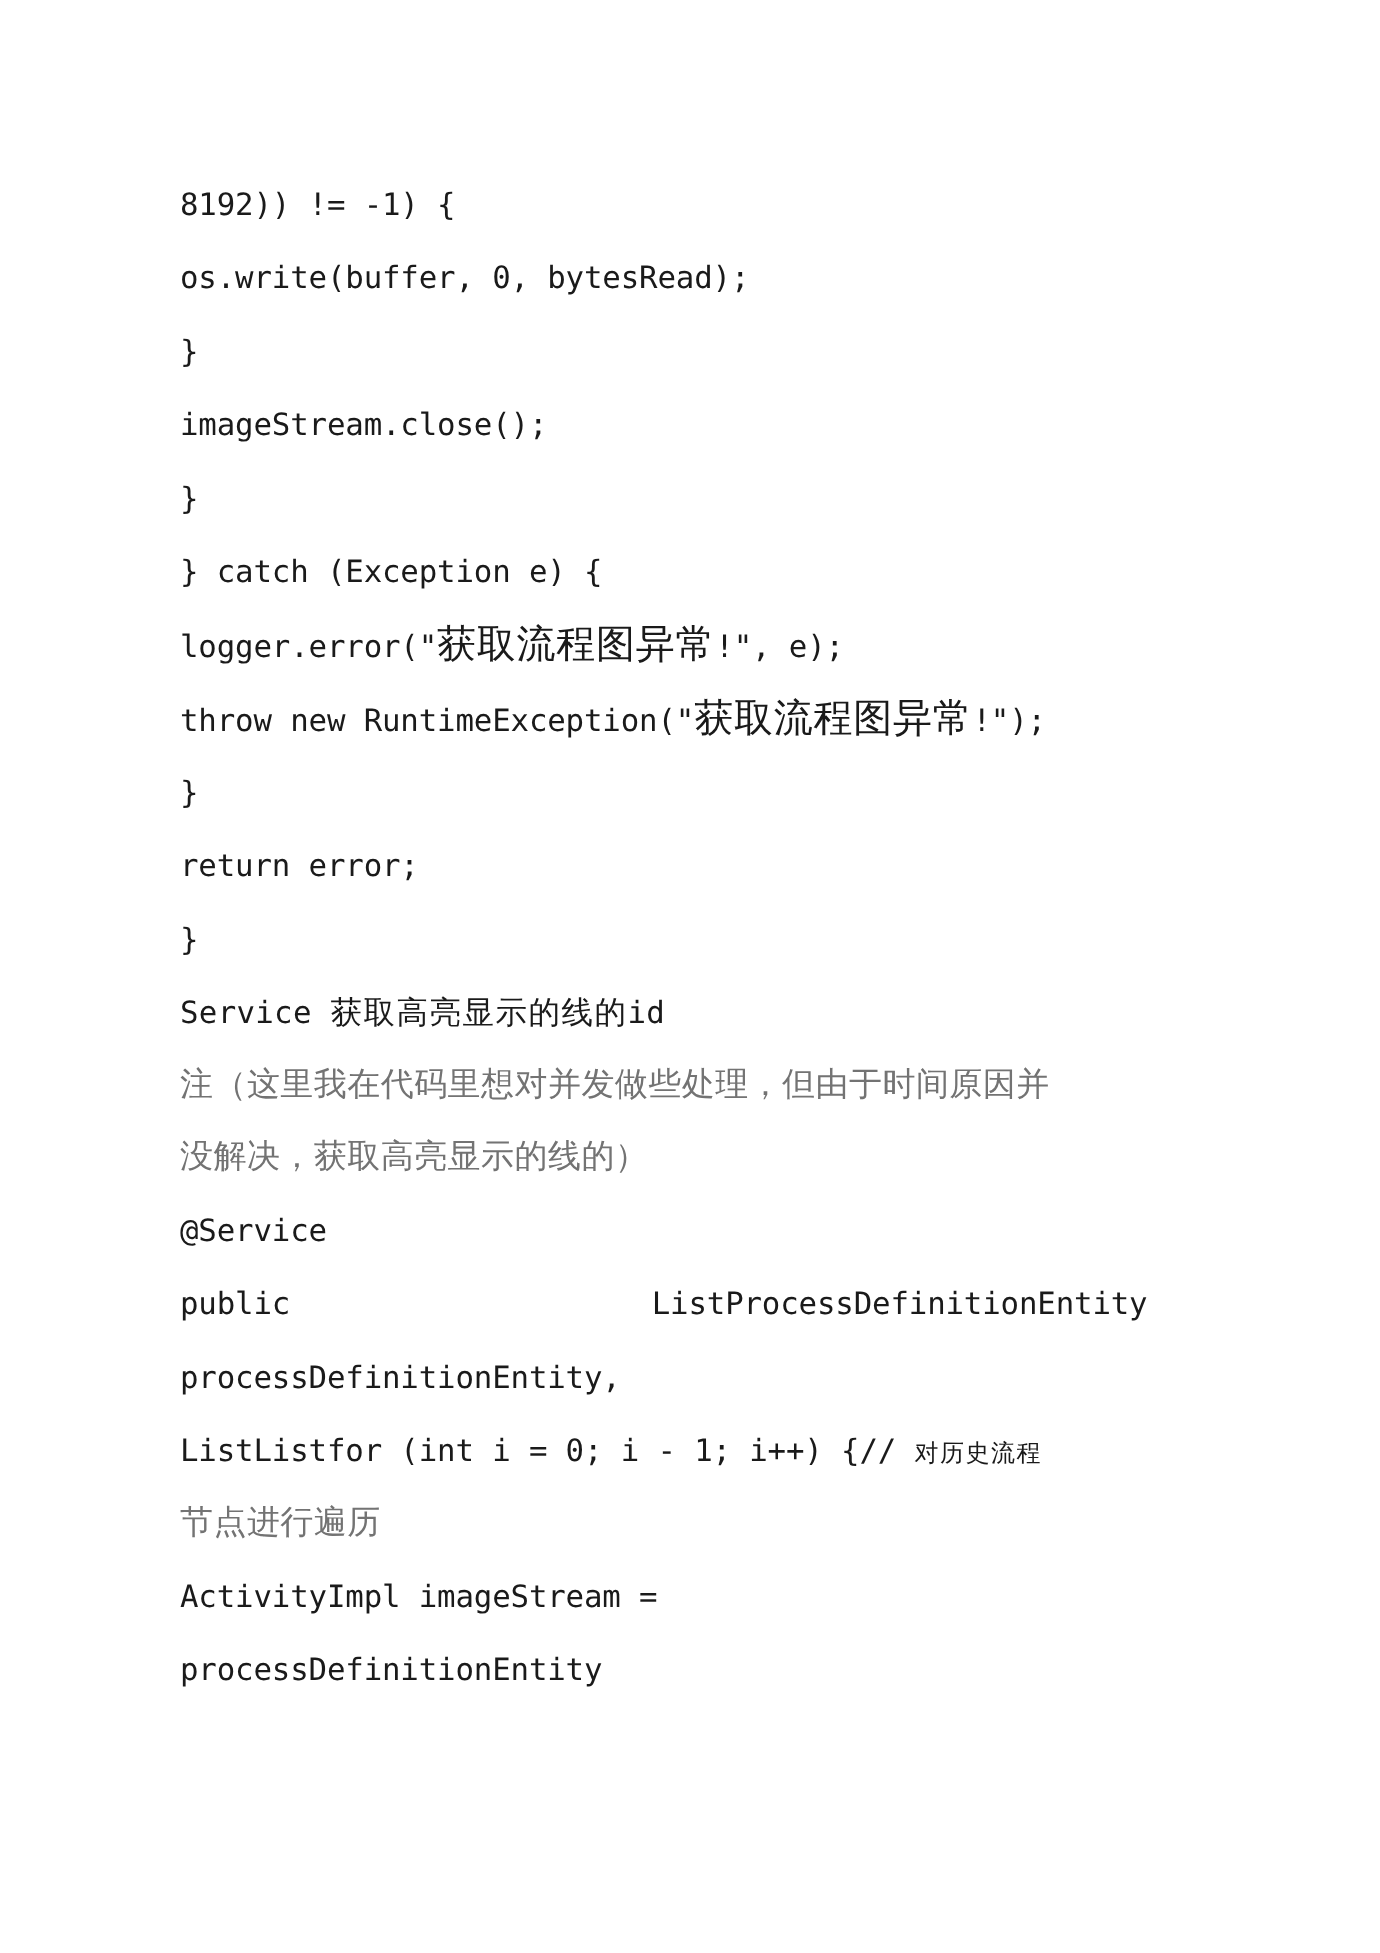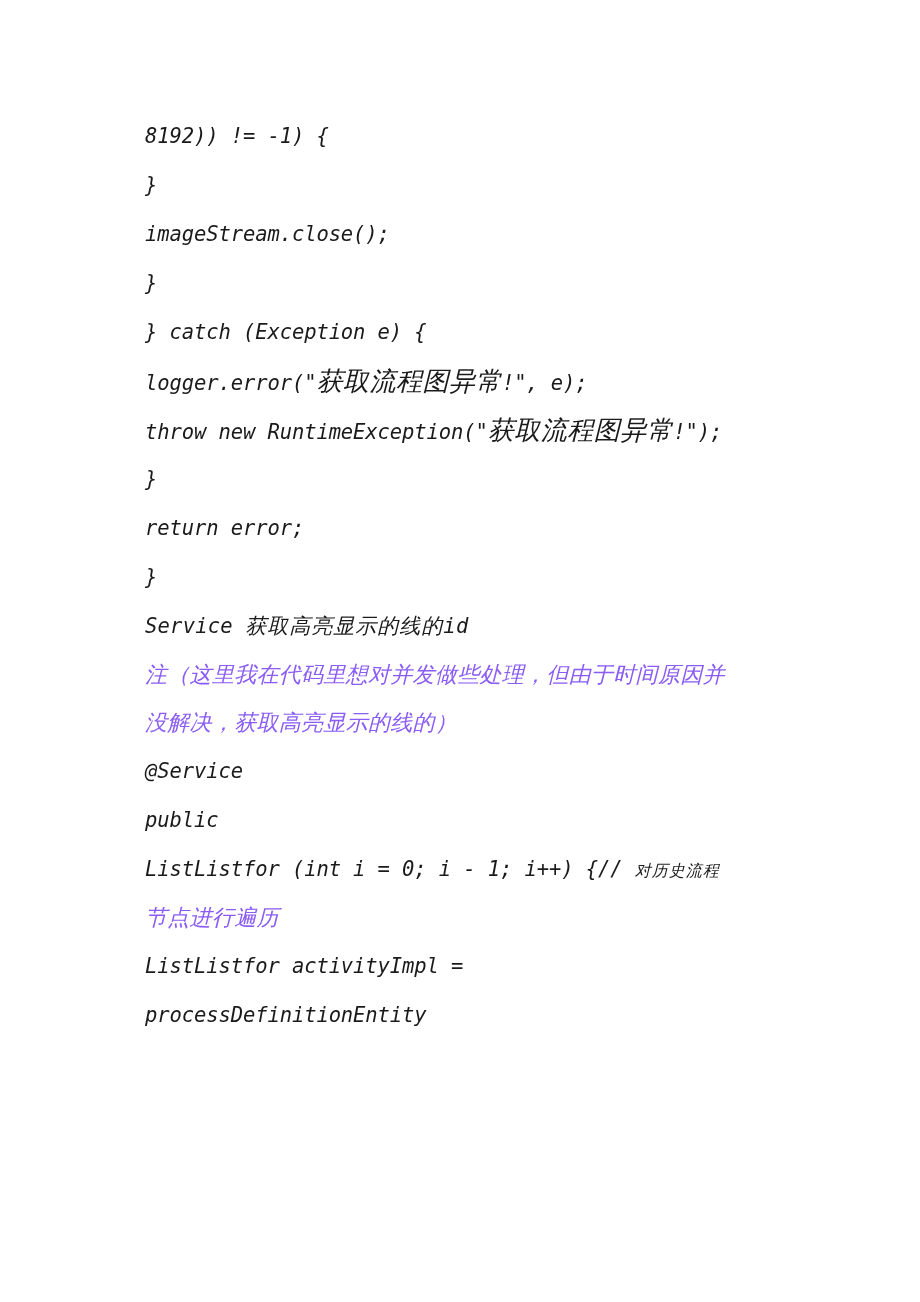--- a/index.html
+++ b/index.html
@@ -19,24 +19,23 @@
     position: relative;
     width: 920px;
     height: 1302px;
     background: #ffffff;
     overflow: hidden;
     box-sizing: border-box;
   }
 
   .text-column {
     position: absolute;
-    left: 145px;
+    left: 120px;
     top: 112px;
     width: 645px;
-    font-style: italic;
   }
 
   
   .line {
     font-size: 22.5px;
     line-height: 49px;
     height: 49px;
     white-space: pre;
     letter-spacing: 0.2px;
     color: #1a1a1a;
@@ -60,21 +59,21 @@
 
   
   .prose {
     font-family: "DejaVu Sans", "Liberation Sans", sans-serif;
     font-size: 22px;
     line-height: 48px;
     width: 648px;
     white-space: normal;
     text-align: justify;
     text-justify: inter-character;
-    color: #8b5cf6;
+    color: #737373;
     letter-spacing: 0.3px;
   }
   .prose .l { display: block; height: 48px; }
 
   
   .mix .cn {
     font-family: "DejaVu Sans", "Liberation Sans", sans-serif;
     font-size: 16px;
     letter-spacing: 1px;
   }
@@ -100,20 +99,21 @@
   .cont { display: block; }
 </style>
 </head>
 <body>
 
 <div class="page">
   <div class="text-column">
 
     <div class="line code">8192)) != -1) {</div>
 
+    <div class="line code">os.write(buffer, 0, bytesRead);</div>
 
     <div class="line code">}</div>
 
 
     <div class="line code">imageStream.close();</div>
 
     <div class="line code">}</div>
 
     <div class="line code">} catch (Exception e) {</div>
 
@@ -131,27 +131,29 @@
 
     <div class="prose">
         <span class="l">注（这里我在代码里想对并发做些处理，但由于时间原因并</span>
         <span class="l">没解决，获取高亮显示的线的）</span>
       </div>
 
     <div class="line code">@Service</div>
 
     <div class="line code spread">
         <span>public</span>
+        <span>ListProcessDefinitionEntity</span>
       </div>
 
+    <div class="line code">processDefinitionEntity,</div>
 
     <div class="line code mix"><span>ListListfor (int i = 0; i - 1; i++) {// </span><span class="cn">对历史流程</span></div>
 
     <div class="prose">
         <span class="l cont">节点进行遍历</span>
       </div>
 
-    <div class="line code">ListListfor activityImpl =</div>
+    <div class="line code">ActivityImpl imageStream =</div>
 
     <div class="line code">processDefinitionEntity</div>
 
   </div>
 </div>
 
 </body></html>

